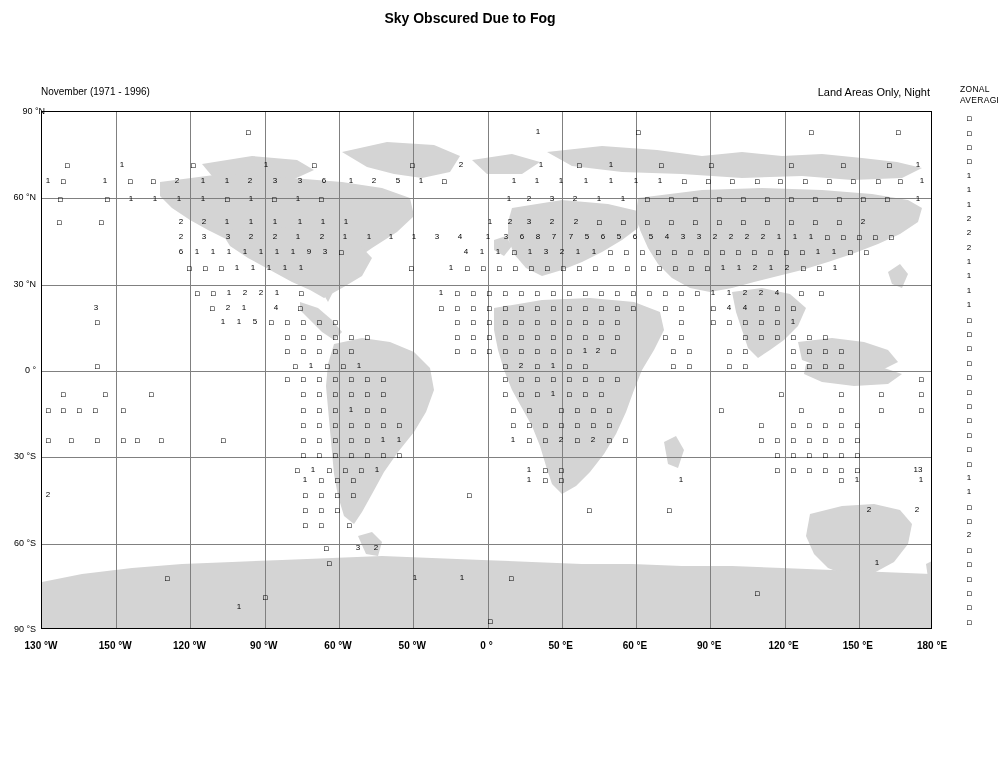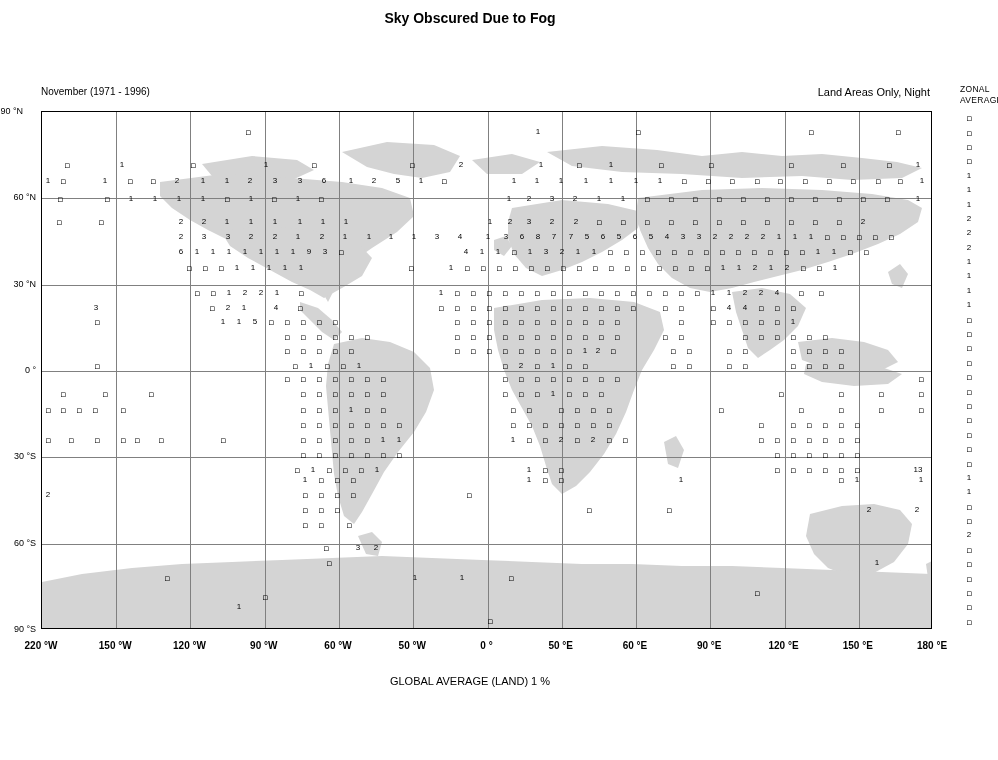--- a/index.html
+++ b/index.html
@@ -765,30 +765,30 @@
         <div class="cellnum" style="left: 420px; top: 466px;">1</div>
         <div class="cellnum" style="left: 469px; top: 466px; font-family: &quot;DejaVu Sans&quot;, sans-serif; font-size: 9px;">▫</div>
         <div class="cellnum" style="left: 197px; top: 495px;">1</div>
         <div class="cellnum" style="left: 223px; top: 485px; font-family: &quot;DejaVu Sans&quot;, sans-serif; font-size: 9px;">▫</div>
         <div class="cellnum" style="left: 715px; top: 481px; font-family: &quot;DejaVu Sans&quot;, sans-serif; font-size: 9px;">▫</div>
         <div class="cellnum" style="left: 448px; top: 509px; font-family: &quot;DejaVu Sans&quot;, sans-serif; font-size: 9px;">▫</div>
       </div>
   </div>
 
   <div id="ytick-layer">
-      <div class="ytick-inner" style="left: 0px; width: 23px; top: 111px;">90 °N</div>
+      <div class="ytick-inner" style="left: 0px; width: 45px; top: 111px;">90 °N</div>
       <div class="ytick-inner" style="left: 0px; width: 36px; top: 197.333px;">60 °N</div>
       <div class="ytick-inner" style="left: 0px; width: 36px; top: 283.667px;">30 °N</div>
       <div class="ytick-inner" style="left: 0px; width: 36px; top: 370px;">0 °</div>
       <div class="ytick-inner" style="left: 0px; width: 36px; top: 456.333px;">30 °S</div>
       <div class="ytick-inner" style="left: 0px; width: 36px; top: 542.667px;">60 °S</div>
       <div class="ytick-inner" style="left: 0px; width: 36px; top: 629px;">90 °S</div>
     </div>
   <div id="xtick-layer">
-      <div class="xtick" style="left: 41px;">220 °W</div>
+      <div class="xtick" style="left: 41px;">130 °W</div>
       <div class="xtick" style="left: 115.25px;">150 °W</div>
       <div class="xtick" style="left: 189.5px;">120 °W</div>
       <div class="xtick" style="left: 263.75px;">90 °W</div>
       <div class="xtick" style="left: 338px;">60 °W</div>
       <div class="xtick" style="left: 412.25px;">50 °W</div>
       <div class="xtick" style="left: 486.5px;">0 °</div>
       <div class="xtick" style="left: 560.75px;">50 °E</div>
       <div class="xtick" style="left: 635px;">60 °E</div>
       <div class="xtick" style="left: 709.25px;">90 °E</div>
       <div class="xtick" style="left: 783.5px;">120 °E</div>
@@ -827,15 +827,14 @@
       <div class="zonal-col" style="top: 521.083px; font-family: &quot;DejaVu Sans&quot;, sans-serif; font-size: 9px;">▫</div>
       <div class="zonal-col" style="top: 535.472px;">2</div>
       <div class="zonal-col" style="top: 549.861px; font-family: &quot;DejaVu Sans&quot;, sans-serif; font-size: 9px;">▫</div>
       <div class="zonal-col" style="top: 564.25px; font-family: &quot;DejaVu Sans&quot;, sans-serif; font-size: 9px;">▫</div>
       <div class="zonal-col" style="top: 578.639px; font-family: &quot;DejaVu Sans&quot;, sans-serif; font-size: 9px;">▫</div>
       <div class="zonal-col" style="top: 593.028px; font-family: &quot;DejaVu Sans&quot;, sans-serif; font-size: 9px;">▫</div>
       <div class="zonal-col" style="top: 607.417px; font-family: &quot;DejaVu Sans&quot;, sans-serif; font-size: 9px;">▫</div>
       <div class="zonal-col" style="top: 621.806px; font-family: &quot;DejaVu Sans&quot;, sans-serif; font-size: 9px;">▫</div>
     </div>
 
-  <div class="global-avg">GLOBAL AVERAGE (LAND)   1 %</div>
 
 </div>
 
 </body></html>

